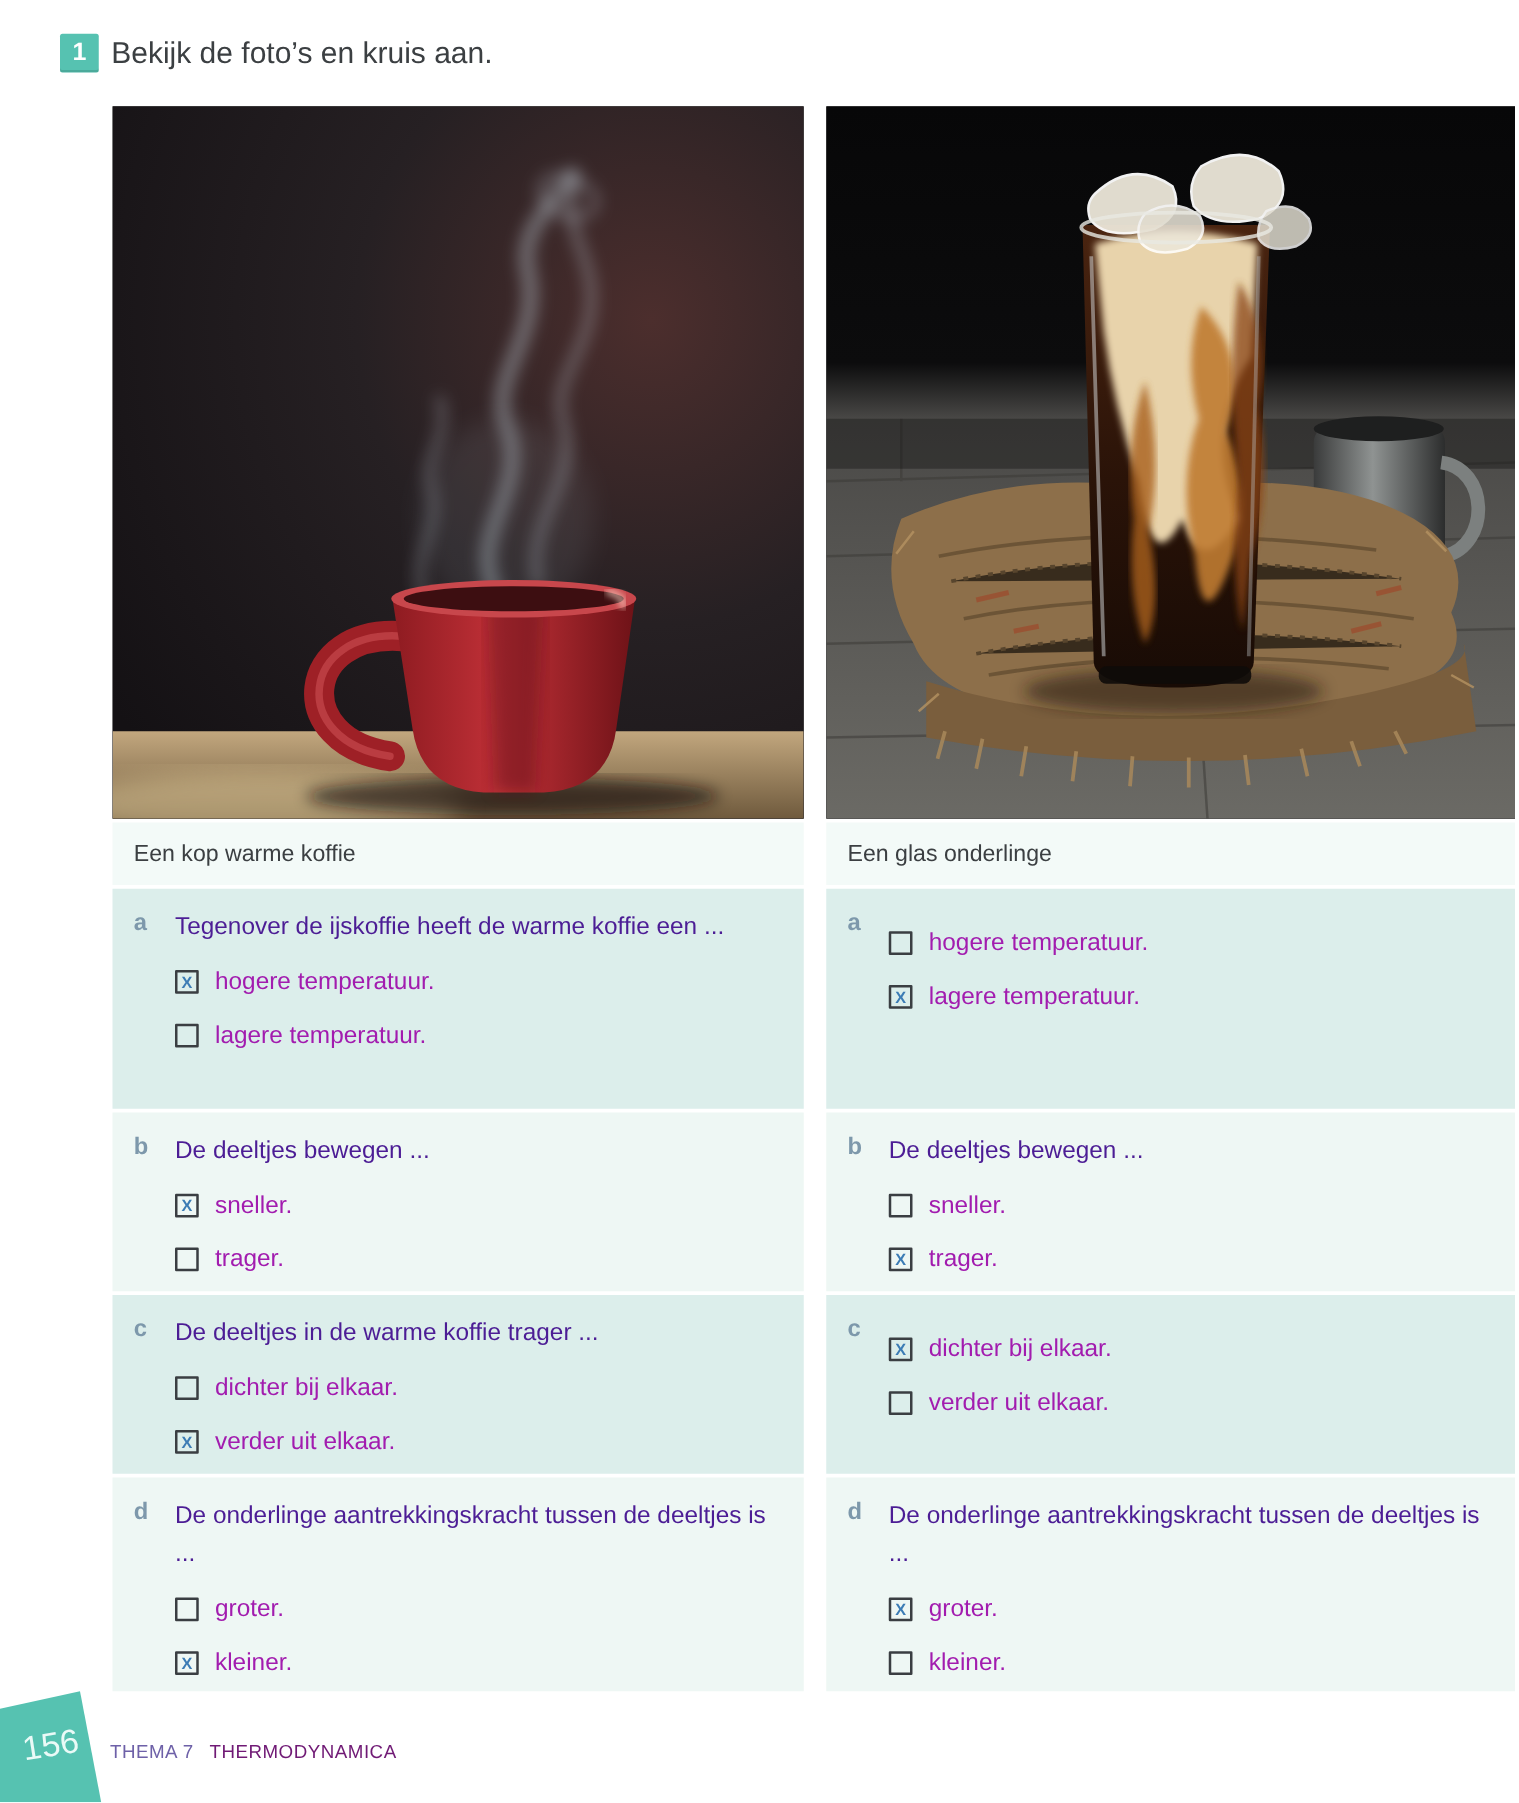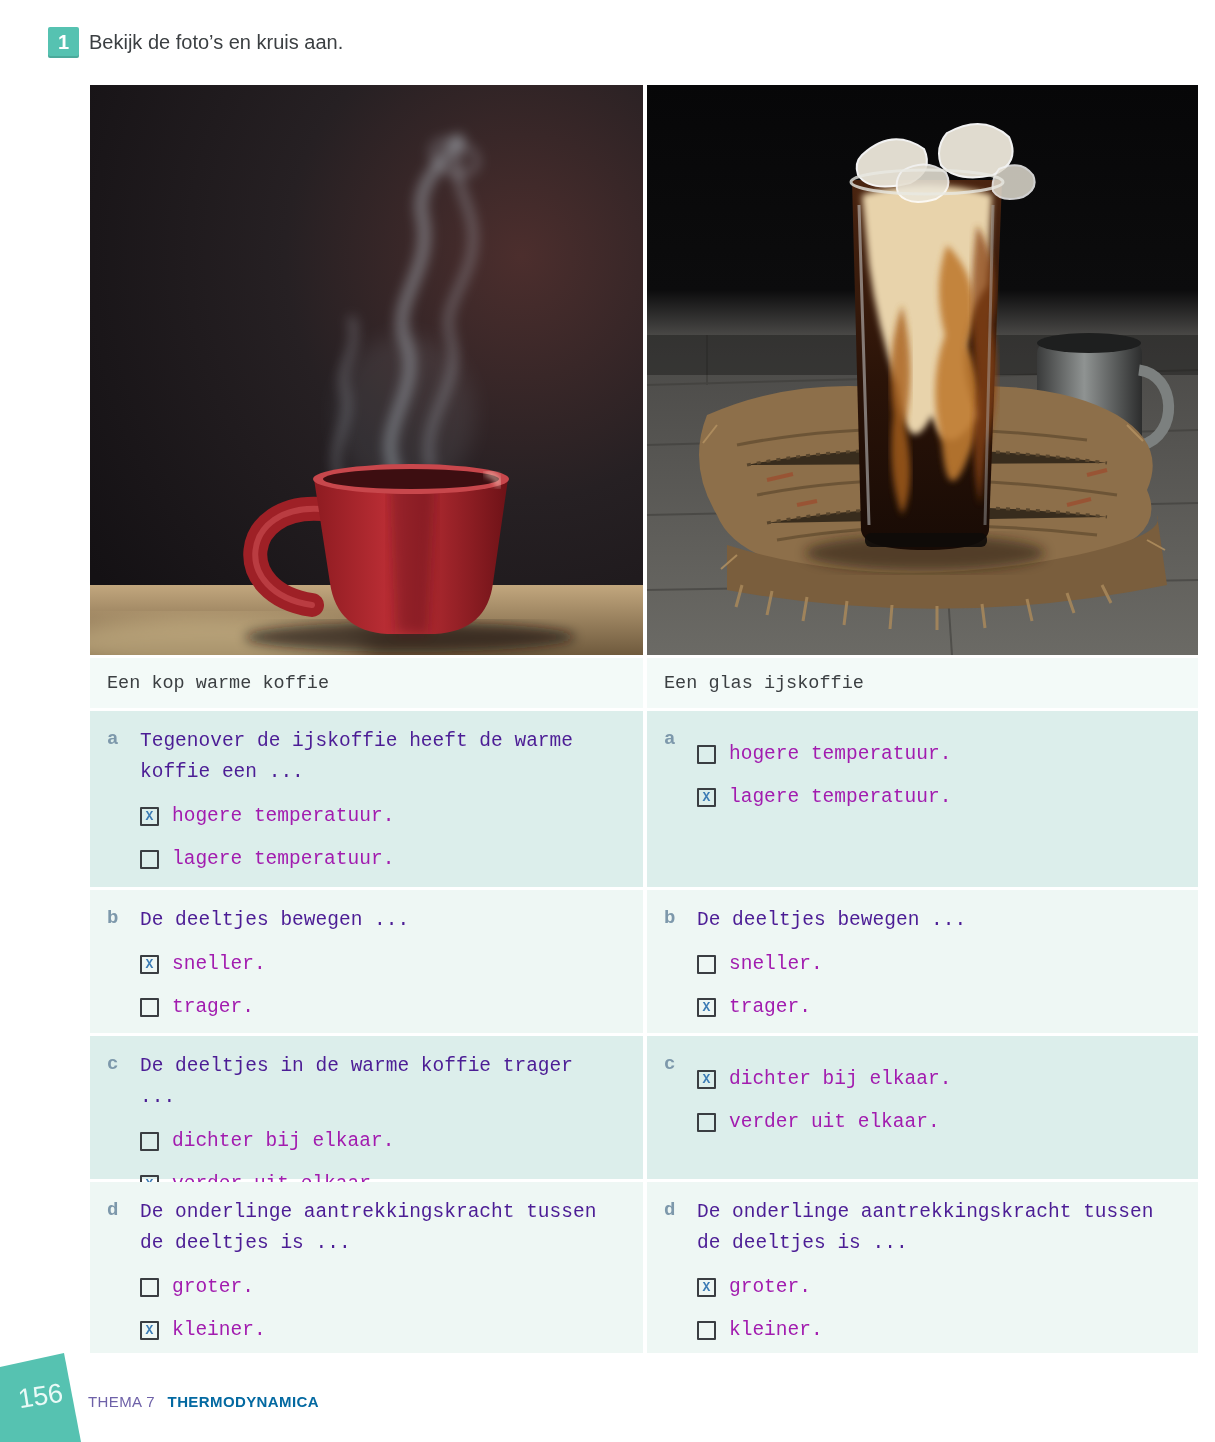--- a/index.html
+++ b/index.html
@@ -4,25 +4,25 @@
 <style>
   html,body{margin:0;padding:0;background:#ffffff;}
   .page{position:relative;width:1215px;height:1442px;background:#ffffff;overflow:hidden;
         font-family:"Liberation Sans",sans-serif;color:#3b3f42;}
 
   
   .ex-header{position:absolute;left:48px;top:27px;display:flex;align-items:center;gap:10px;}
   .ex-num{width:31px;height:31px;background:#56c2b1;color:#ffffff;font-weight:bold;
           font-size:20px;display:flex;align-items:center;justify-content:center;
           border-radius:2px;box-shadow:inset 0 -2px 0 rgba(0,0,0,.12);}
-  .ex-prompt{font-size:20px;color:#3b3f42;}
+  .ex-prompt{font-size:24px;color:#3b3f42;}
 
   
   .content{position:absolute;left:90px;top:85px;width:1108px;}
-  .row{display:flex;gap:4px;margin-top:3px;font-family:Liberation Mono, monospace;}
+  .row{display:flex;gap:18px;margin-top:3px;}
   .row.photos{margin-top:0;}
   .cell-l{flex:0 0 553px;width:553px;box-sizing:border-box;}
   .cell-r{flex:0 0 551px;width:551px;box-sizing:border-box;}
   .photo{height:570px;overflow:hidden;position:relative;background:#111;}
   .photo svg{display:block;}
 
   .caption-row .cell-l,.caption-row .cell-r{
      background:#f3faf8;height:50px;display:flex;align-items:center;
      padding-left:17px;font-size:18.5px;}
 
@@ -42,21 +42,21 @@
   .opt{display:flex;align-items:center;gap:13px;height:30px;margin-bottom:13px;}
   .cb{width:15px;height:15px;border:2px solid #3a3e42;border-radius:1px;flex:0 0 auto;
       display:flex;align-items:center;justify-content:center;
       font-size:13px;font-weight:bold;color:#3c7cb5;line-height:1;background:transparent;}
   .opt-label{font-size:19.5px;color:#a21caf;}
 
   
   .footer-tab{position:absolute;left:0;top:1350px;}
   .theme-line{position:absolute;left:88px;top:1393px;font-size:15px;letter-spacing:.4px;}
   .theme-label{color:#6e61a8;}
-  .theme-title{color:#0369a1;font-weight:bold;margin-left:8px;}
+  .theme-title{color:#701a75;font-weight:normal;margin-left:8px;}
 </style>
 </head>
 <body>
 
 <div class="page">
 
   <div class="ex-header">
     <div class="ex-num">1</div>
     <div class="ex-prompt">Bekijk de foto’s en kruis aan.</div>
   </div>
@@ -199,21 +199,21 @@
           <ellipse cx="280" cy="97" rx="76" ry="12" fill="none" stroke="#e8e8e2" stroke-width="3" opacity=".8"></ellipse>
           <path d="M212,120 L222,440" stroke="#d8dcde" stroke-width="3" opacity=".5"></path>
           <path d="M346,120 L338,440" stroke="#b9bdbf" stroke-width="3" opacity=".4"></path>
           <rect x="218" y="448" width="122" height="14" rx="6" fill="#0e0b09" opacity=".9"></rect>
         </svg>
       </div>
     </div>
 
     <div class="row caption-row">
       <div class="cell-l">Een kop warme koffie</div>
-      <div class="cell-r">Een glas ijskoffie</div>
+      <div class="cell-r">Een glas onderlinge</div>
     </div>
 
     <div class="row qrow row-tint h-a">
       <div class="cell-l">
         <div class="q-letter">a</div>
         <div class="q-text">Tegenover de ijskoffie heeft de warme koffie een ...</div>
         <div class="q-options">
           <div class="opt">
             <span class="cb">X</span>
             <span class="opt-label">hogere temperatuur.</span>

